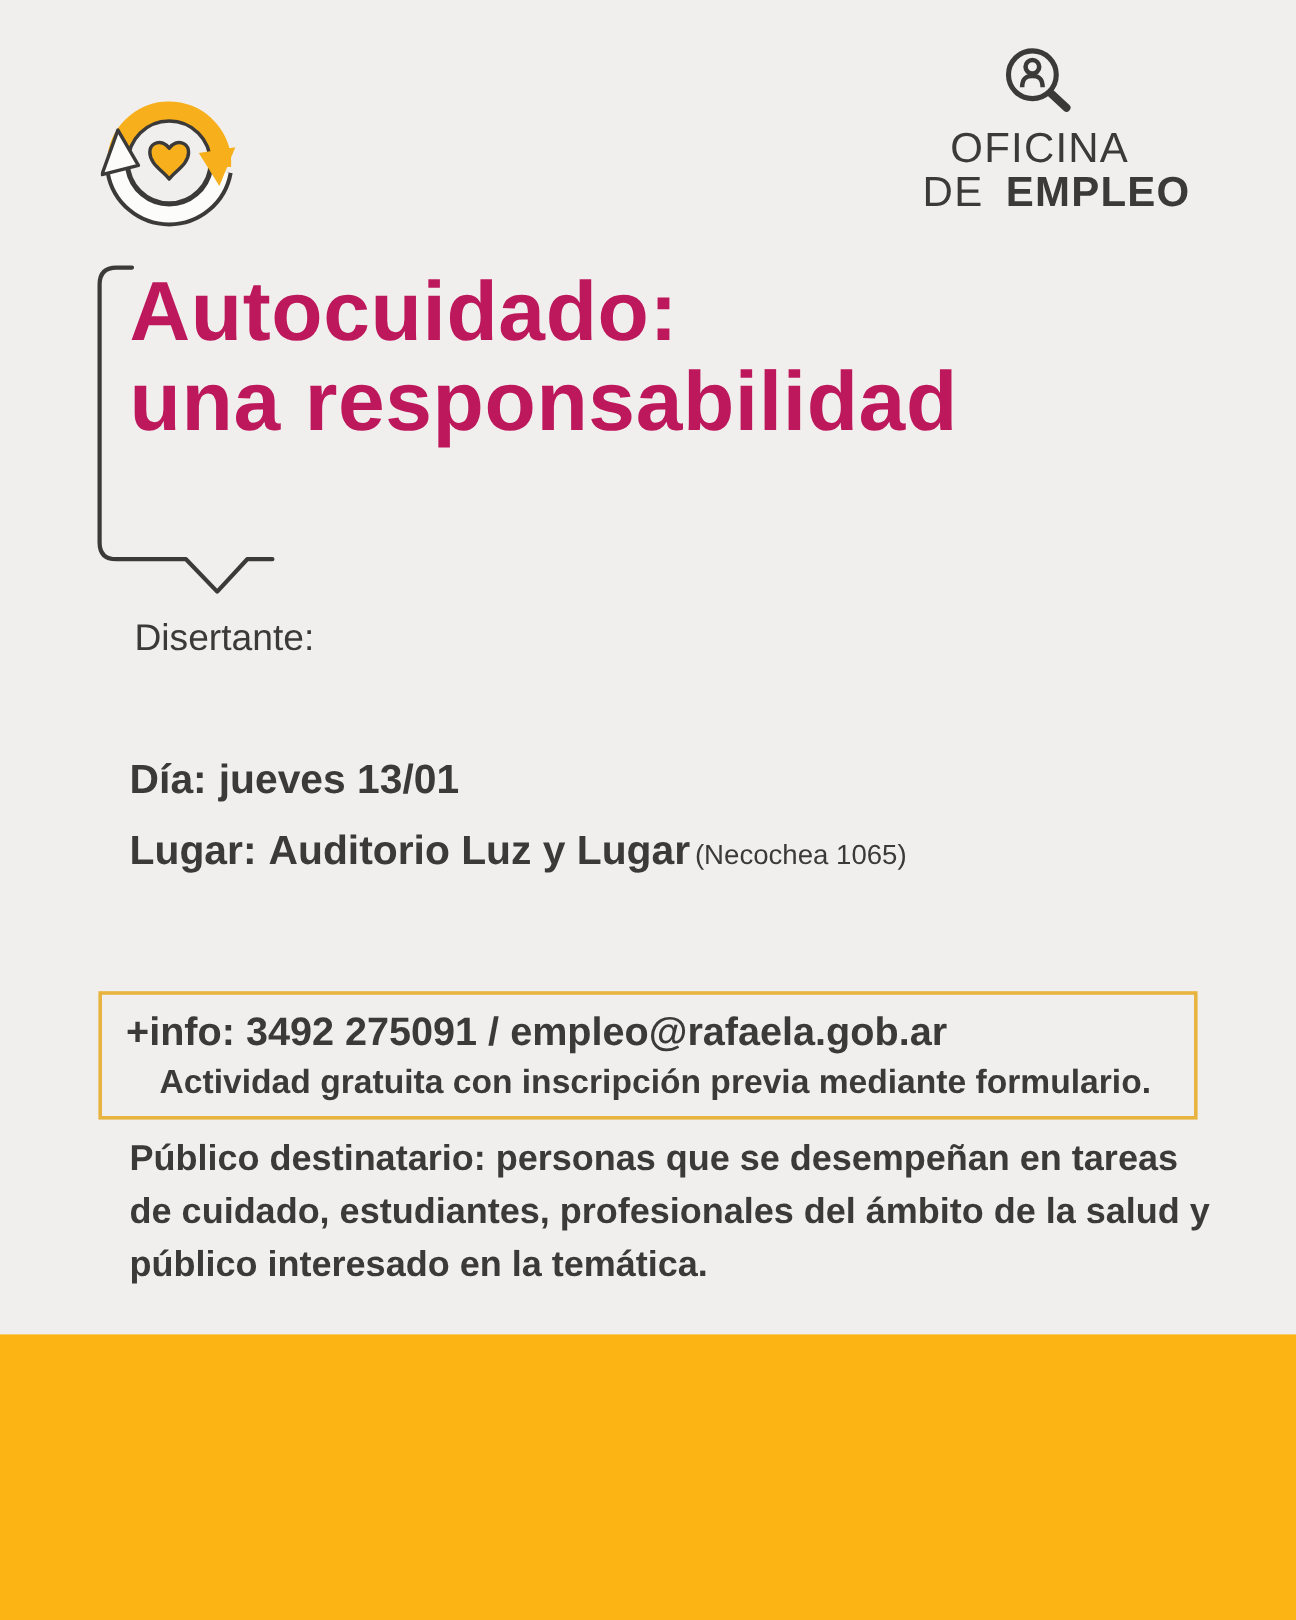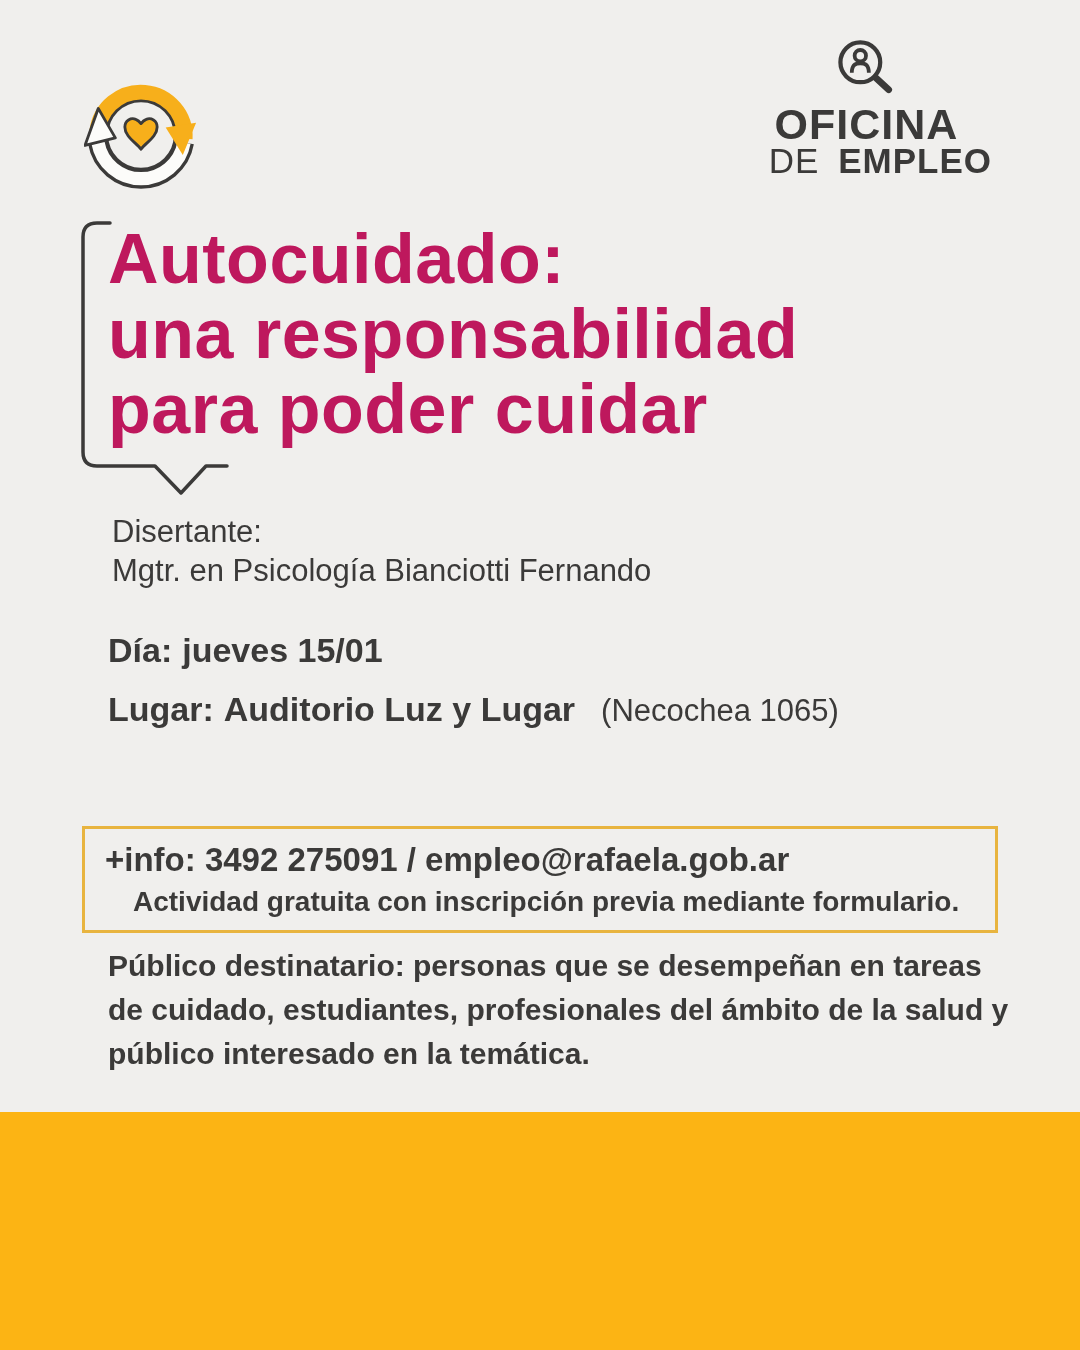--- a/index.html
+++ b/index.html
@@ -7,37 +7,37 @@
     position:relative;width:1080px;height:1350px;margin:0 auto;
     background:#f0efed;overflow:hidden;
     font-family:"Liberation Sans",sans-serif;color:#3b3a39;
   }
   svg{display:block}
   
   .care-logo{position:absolute;left:84px;top:78px;width:114px;height:114px;}
   
   .brand{position:absolute;right:88px;top:36px;display:flex;flex-direction:column;align-items:center;}
   .brand .glass{width:72px;height:64px;margin-bottom:6px;}
-  .brand-line1{font-size:43px;font-weight:700;letter-spacing:1px;line-height:36px;}
+  .brand-line1{font-size:35px;font-weight:400;letter-spacing:1px;line-height:36px;}
   .brand-line2{font-size:35px;line-height:38px;letter-spacing:1px;margin-left:28px;}
   .brand-line2 .light{font-weight:400;}
   .brand-line2 .bold{font-weight:800;margin-left:8px;}
   
   .bubble{position:absolute;left:60px;top:205px;width:200px;height:310px;}
   
   .title{position:absolute;left:108px;top:222px;font-size:70px;font-weight:800;
          line-height:75px;color:#be185d;letter-spacing:0.5px;white-space:nowrap;}
   
   .speaker{position:absolute;left:112px;top:512px;font-size:31px;font-weight:400;line-height:39px;}
   
   .details{position:absolute;left:108px;top:632px;font-size:34px;line-height:37px;}
   .details .row{margin-bottom:22px;white-space:nowrap;}
   .details .lbl{font-weight:700;}
   .details .val{font-weight:600;margin-left:10px;}
-  .details .note{font-weight:500;margin-left:26px;font-size:31px;}
+  .details .note{font-weight:500;margin-left:4px;font-size:23px;}
   
   .infobox{position:absolute;left:82px;top:826px;width:916px;height:107px;
            border:3px solid #e8b43f;box-sizing:border-box;padding:12px 0 0 20px;background:transparent;}
   .infobox .contact{font-size:33px;font-weight:800;line-height:38px;}
   .infobox .note{font-size:28px;font-weight:600;line-height:32px;margin-top:7px;margin-left:28px;}
   
   .audience{position:absolute;left:108px;top:944px;width:906px;margin:0;
             font-size:30px;font-weight:600;line-height:44px;}
   
   .band{position:absolute;left:0;top:1112px;width:1080px;height:238px;background:#fcb414;}
@@ -71,31 +71,29 @@
     </div>
   </div>
 
   <svg class="bubble" viewBox="0 0 200 310" aria-hidden="true">
     <path d="M 50 18 L 37 18 Q 23 18 23 32 L 23 247 Q 23 261 37 261 L 95 261 L 121 288 L 146 261 L 167 261" fill="none" stroke="#3b3a39" stroke-width="3.5" stroke-linecap="round" stroke-linejoin="round"></path>
   </svg>
 
   <div class="title">
     <div>Autocuidado:</div>
     <div>una responsabilidad</div>
-    <div>para poder cuidar</div>
   </div>
 
   <div class="speaker">
     <div>Disertante:</div>
-    <div>Mgtr. en Psicología Bianciotti Fernando</div>
   </div>
 
   <div class="details">
     <div class="row">
-      <span class="lbl">Día:</span><span class="val">jueves 15/01</span>
+      <span class="lbl">Día:</span><span class="val">jueves 13/01</span>
     </div>
     <div class="row">
       <span class="lbl">Lugar:</span><span class="val">Auditorio Luz y Lugar</span><span class="note">(Necochea 1065)</span>
     </div>
   </div>
 
   <div class="infobox">
     <div class="contact">+info: 3492 275091 / empleo@rafaela.gob.ar</div>
     <div class="note">Actividad gratuita con inscripción previa mediante formulario.</div>
   </div>

